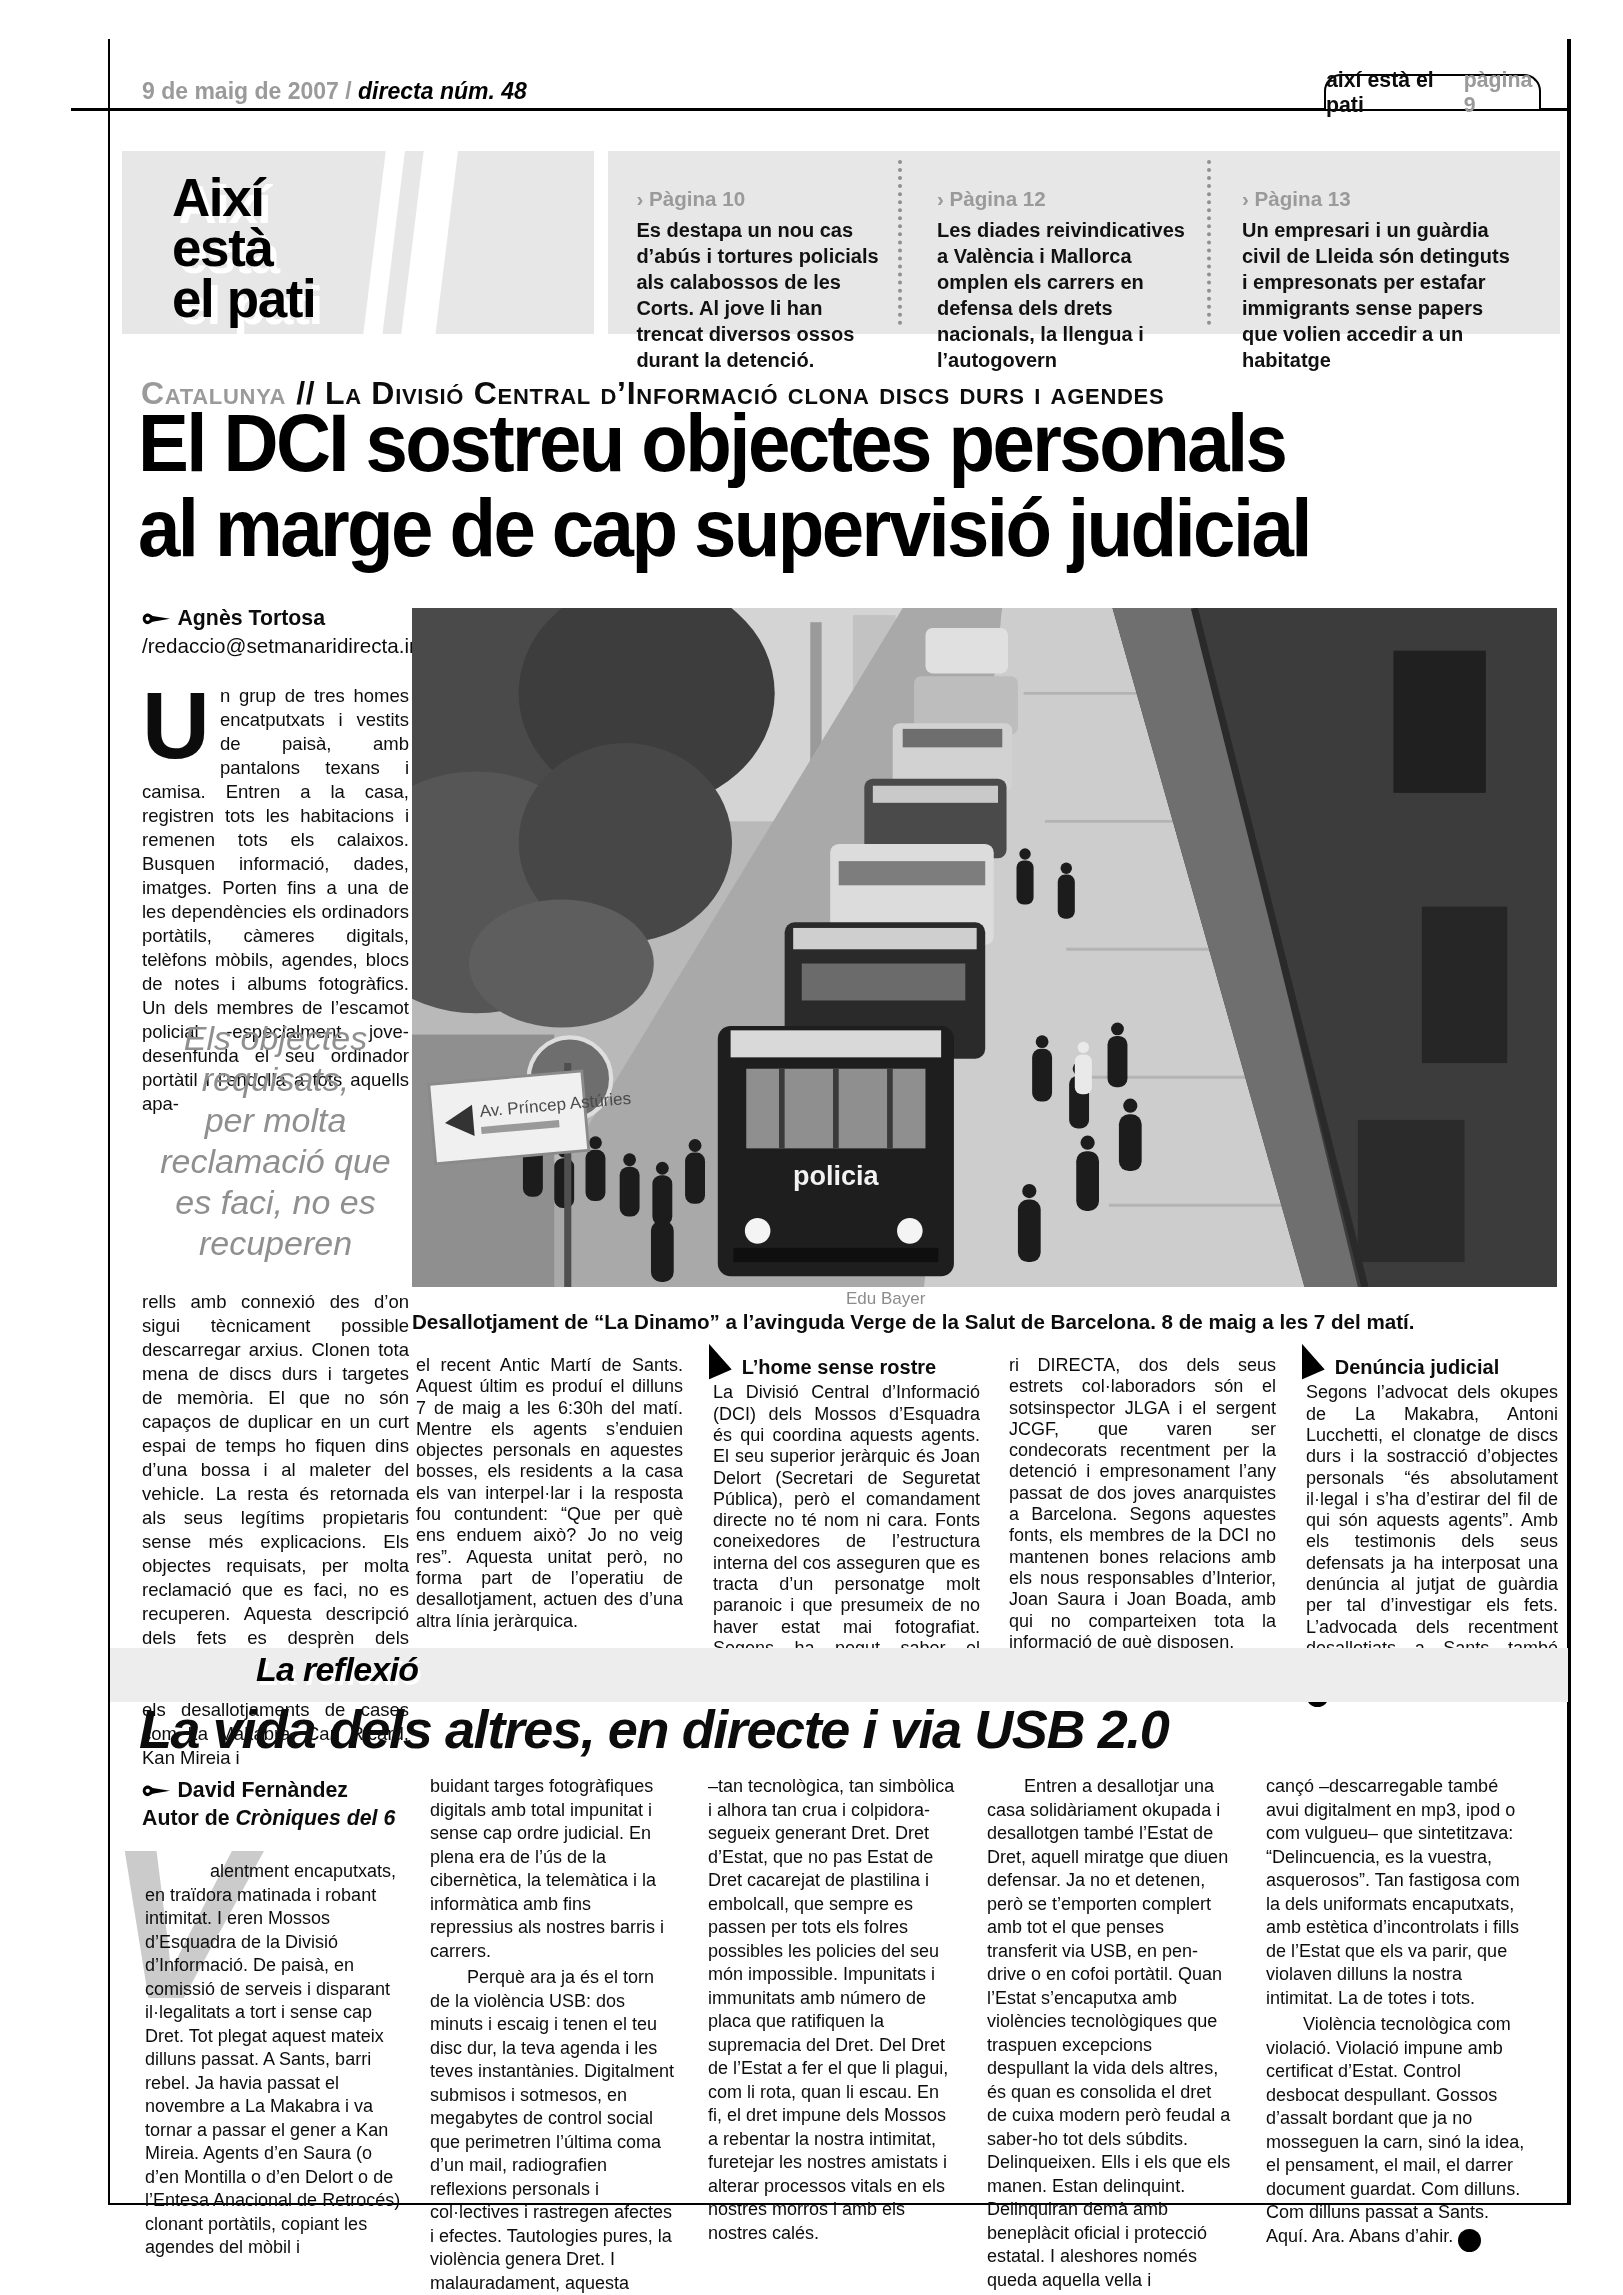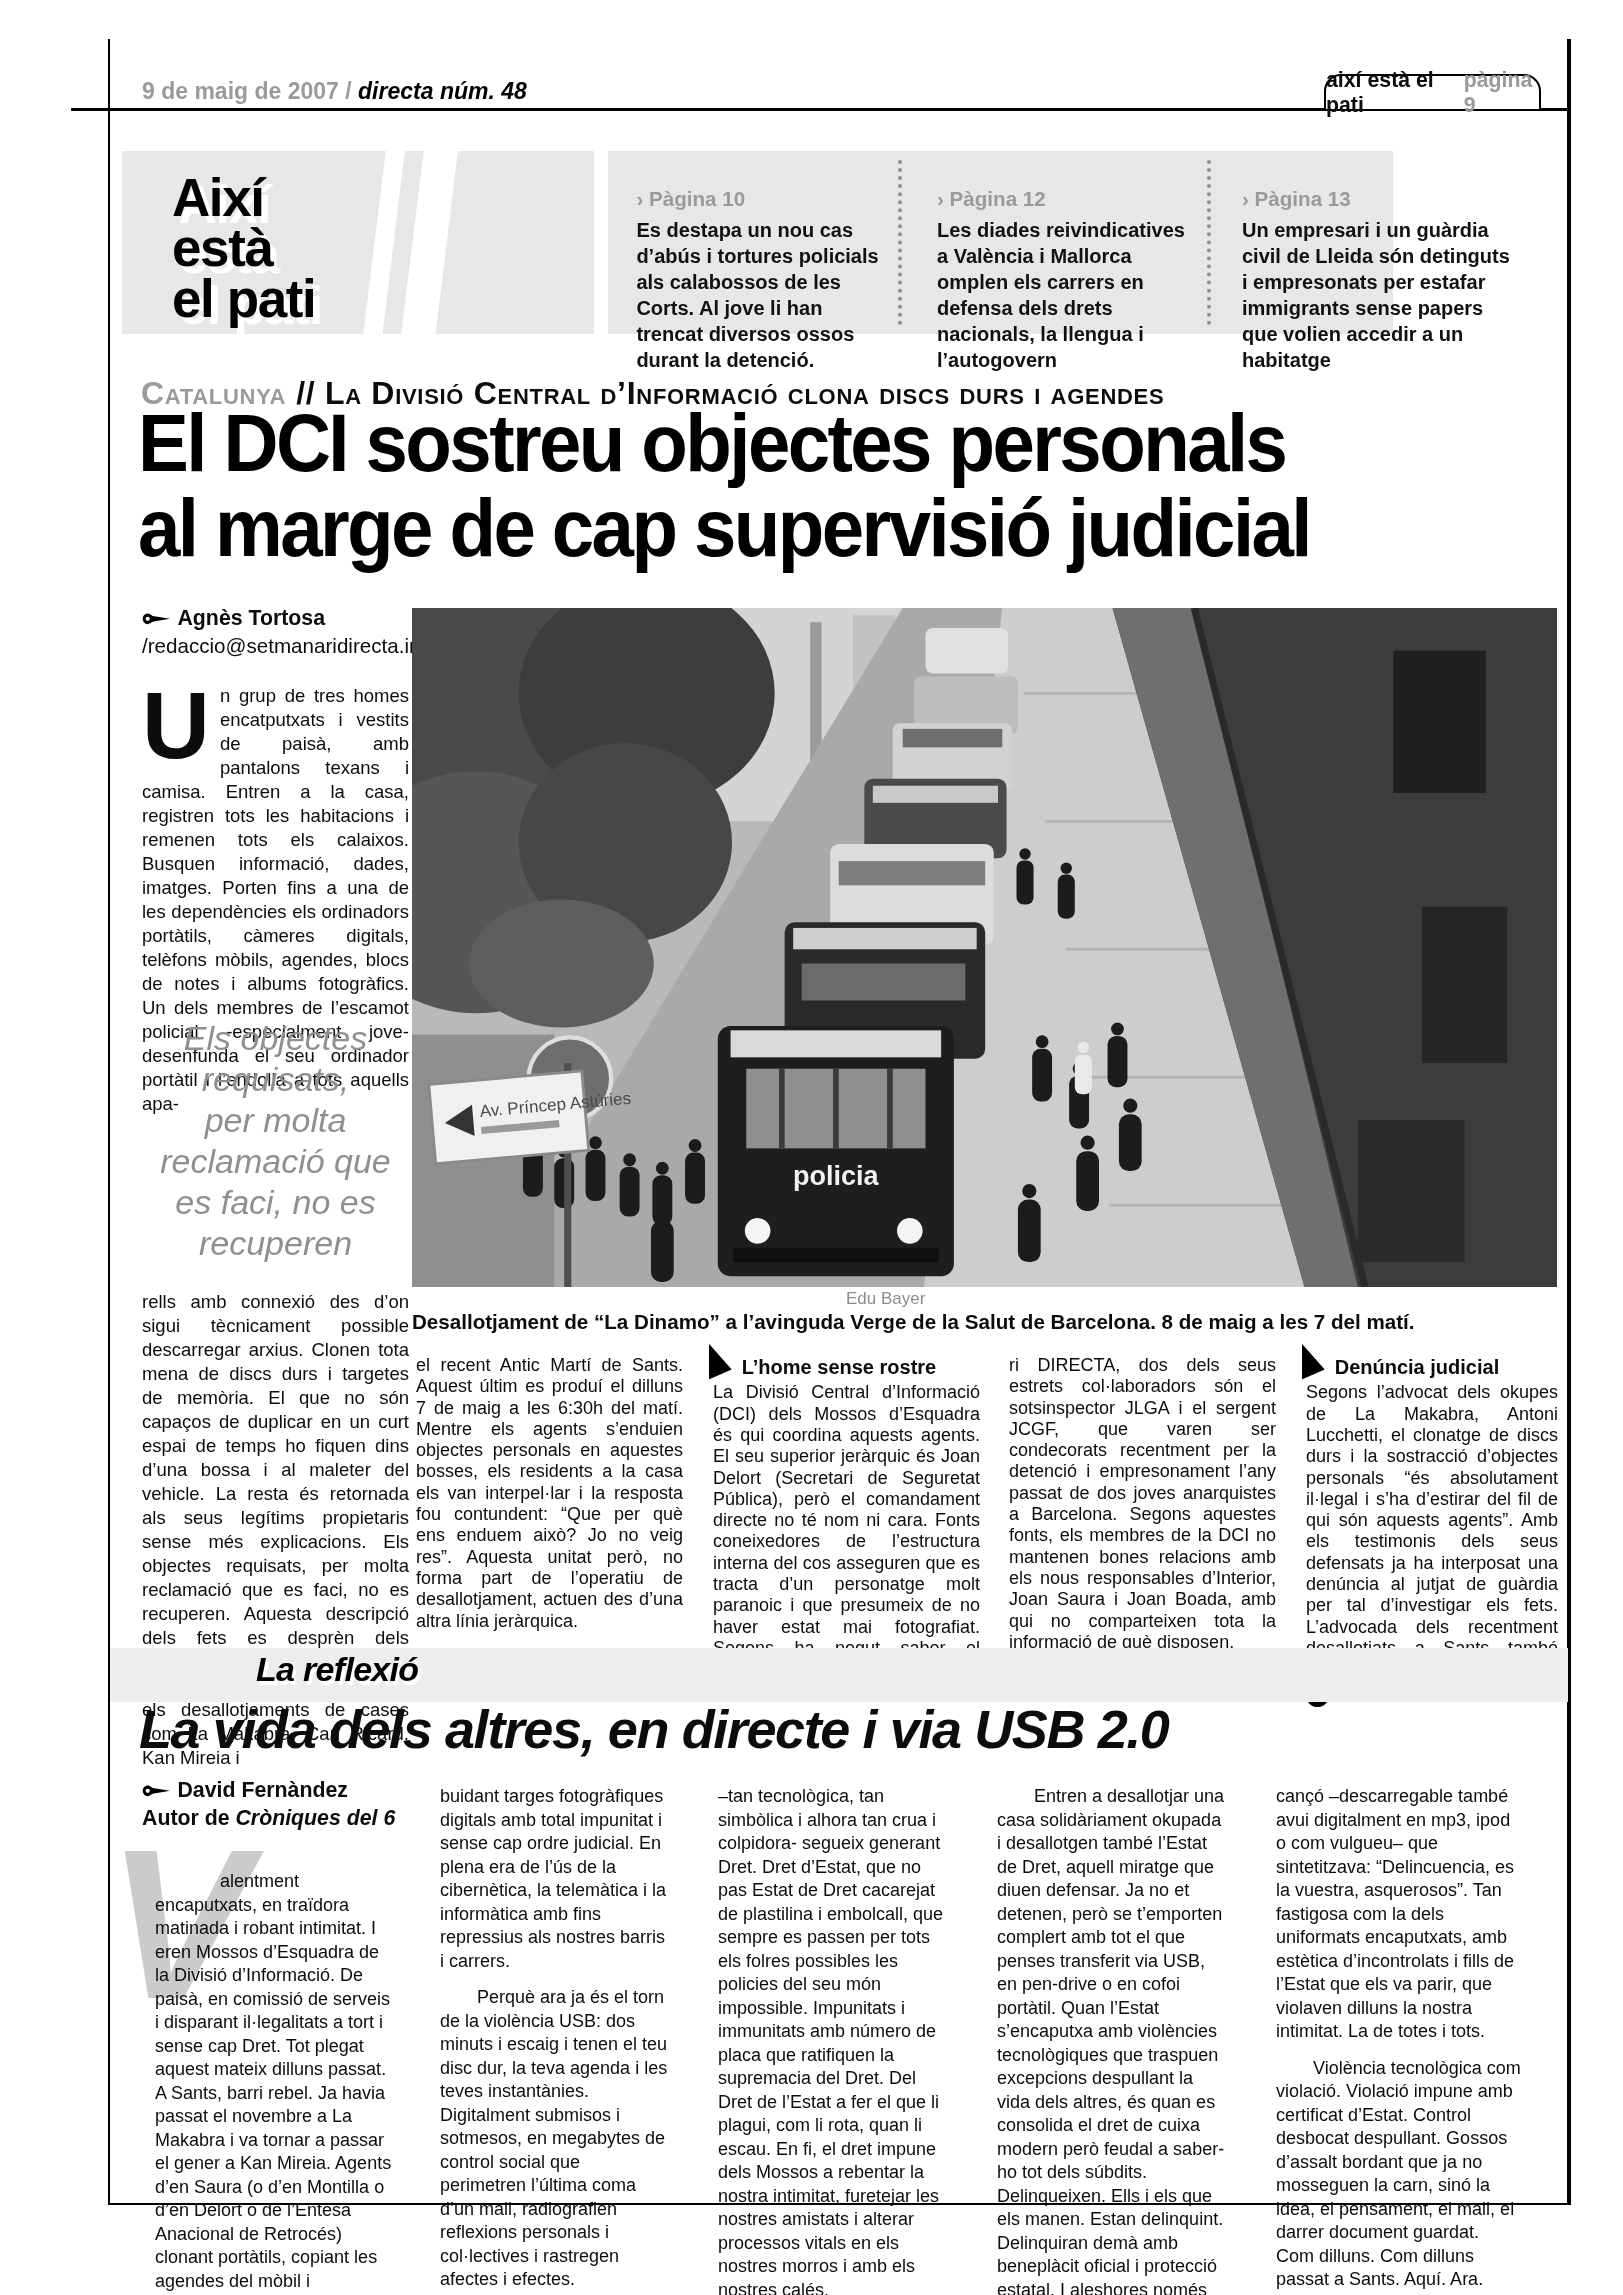--- a/index.html
+++ b/index.html
@@ -15,21 +15,21 @@
        border-radius:17px 17px 0 0;background:#fff;display:flex;align-items:center;justify-content:center;
        font-size:21.3px;font-weight:bold;gap:5.7px;}
   
   .masthead{left:122px;top:151px;width:472px;height:183px;background:#e7e7e7;overflow:hidden;}
   .masthead-title{position:absolute;left:38px;top:10px;margin:12px;font-size:53px;line-height:.95;
        font-weight:900;letter-spacing:-1.4px;white-space:pre-line;color:#000;text-shadow:6.4px 7.1px 0 #fff;}
   .stripe{position:absolute;top:-21.3px;height:235px;background:#fff;transform:rotate(7deg);}
   .stripe.s1{left:252px;width:18.5px;}
   .stripe.s2{left:290px;width:34px;}
   
-  .teasers{left:608px;top:151px;width:785px;height:183px;background:#e7e7e7;}
+  .teasers{left:608px;top:151px;width:952px;height:183px;background:#e7e7e7;}
   .teaser{position:absolute;top:36px;}
   .teaser .tpage{color:#9a9a9a;font-weight:bold;font-size:20.6px;margin-bottom:5.7px;}
   .teaser .ttext{font-weight:bold;font-size:20px;line-height:26px;color:#111;}
   .dotsep{position:absolute;top:8.5px;height:165px;width:0;border-left:4.3px dotted #8f8f8f;}
   
   .kicker{left:141px;top:375px;font-size:32px;font-weight:bold;font-variant:small-caps;letter-spacing:0.7px;text-align:center;}
   .kicker .sec{color:#9a9a9a;margin-right:10px;}
   .headline1{left:138px;top:400px;width:1493px;margin:0;font-size:82px;font-weight:900;line-height:1.04;
        letter-spacing:-2.8px;white-space:pre-line;transform:scaleX(.93);transform-origin:left top;color:#000;}
   
@@ -58,21 +58,21 @@
        font-weight:bold;font-style:italic;font-size:16.4px;line-height:23px;text-align:center;vertical-align:-4.3px;}
   
   .band{left:110px;top:1648px;width:1458px;height:54px;background:#ededed;}
   .band-label{left:256px;top:1650px;font-size:34px;font-weight:900;font-style:italic;letter-spacing:-0.7px;
        text-shadow:2.8px 3.6px 0 #fff;color:#000;}
   .headline2{left:139px;top:1698px;margin:0;font-size:54px;font-style:italic;font-weight:700;letter-spacing:-1.4px;}
   .byline2{left:142px;top:1776px;font-size:21.3px;font-weight:bold;line-height:28.4px;}
   .v-drop{left:107px;top:1818px;font-size:213px;line-height:1;font-weight:900;font-style:italic;color:#cbcbcb;z-index:1;}
   
   .bcol{position:absolute;top:1772px;width:255px;font-size:18px;line-height:23.5px;text-align:left;z-index:2;}
-  .bcol p{margin:13px;}
+  .bcol p{margin:3px;}
   .b1{left:142px;top:1857px;width:263px;}
   .b1 .firstline{text-indent:65px;}
   .b2{left:427px;} .b3{left:705px;} .b4{left:984px;} .b5{left:1263px;width:272px;}
   .indent{text-indent:37px;}
 </style>
 </head>
 <body>
 
 <div class="page">
 

